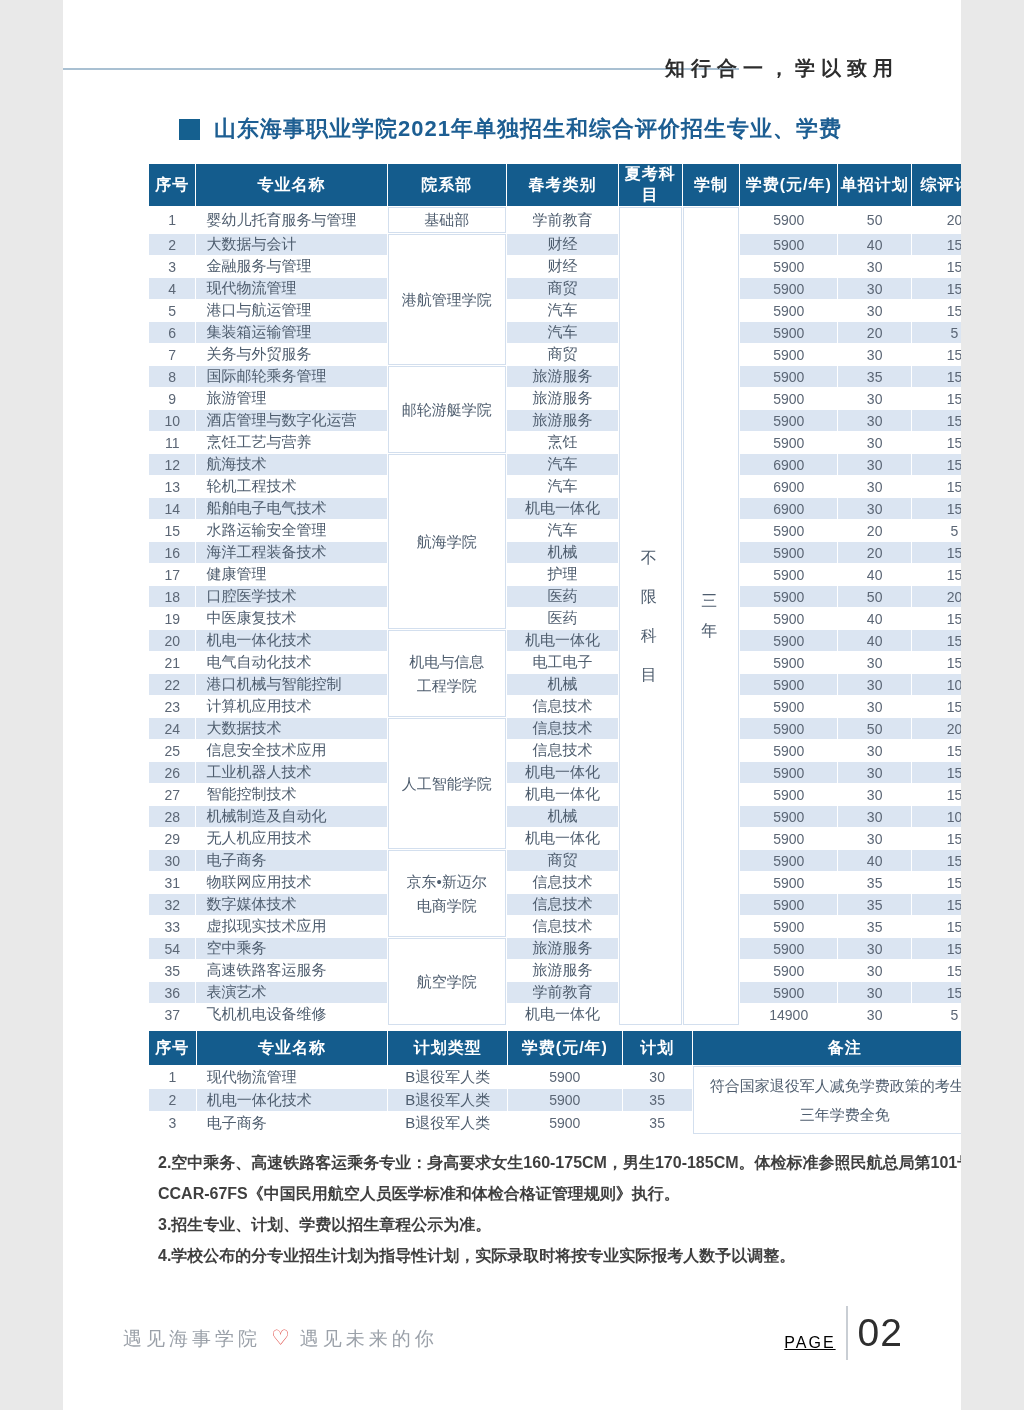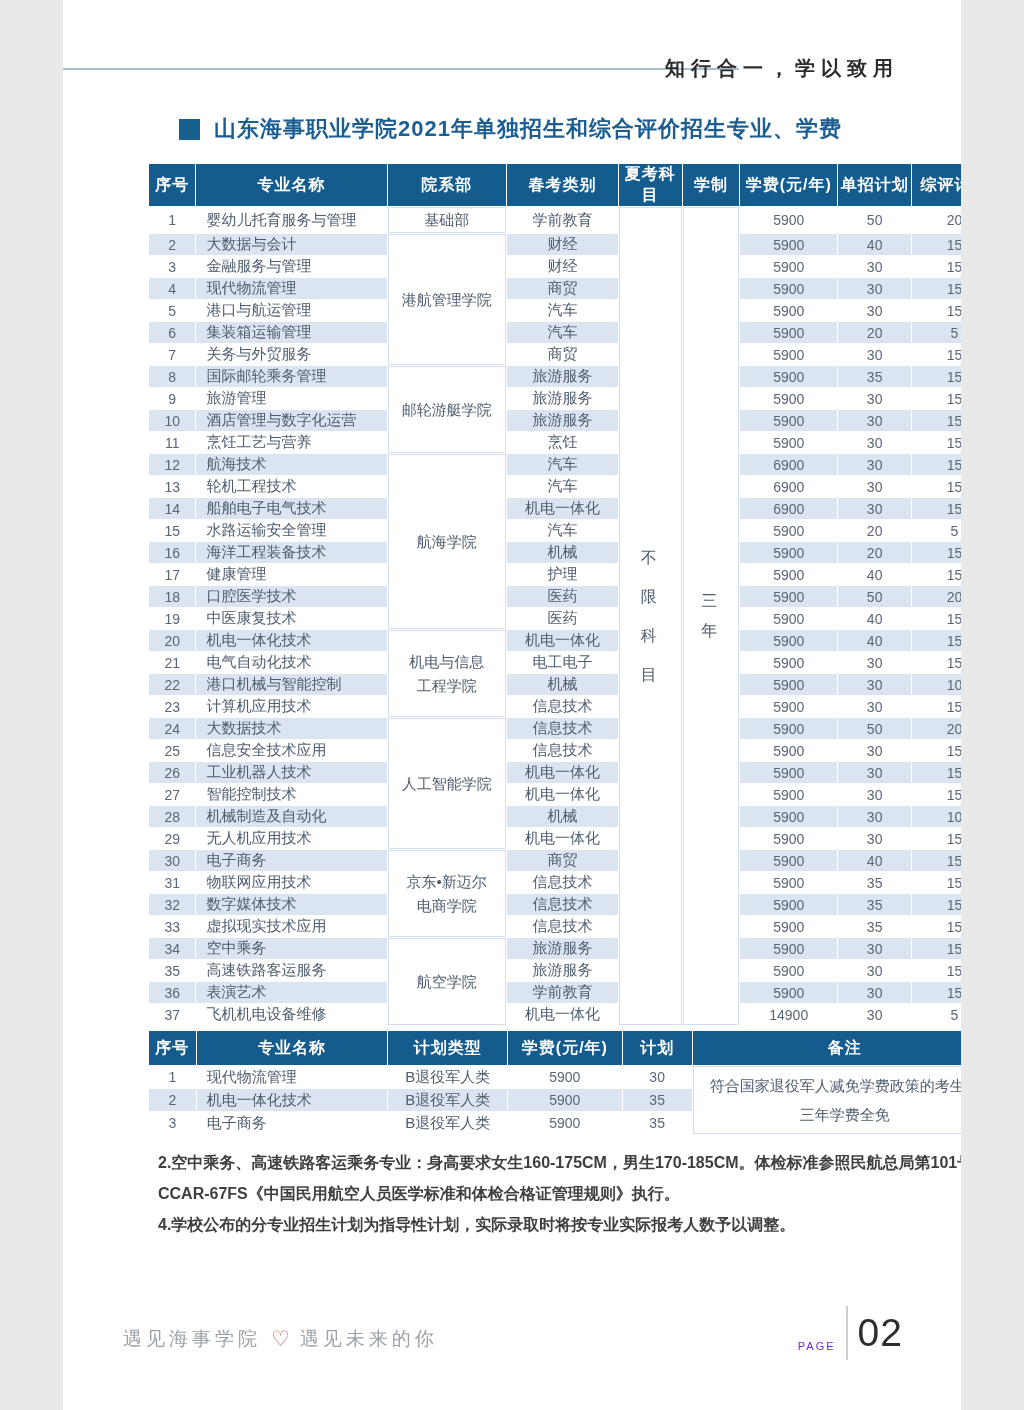--- a/index.html
+++ b/index.html
@@ -35,25 +35,25 @@
   td.remark{line-height:1.95;font-size:15px;}
   .num{font-size:14px;color:#5b6675;}
 
   
   .notes{position:absolute;left:95px;top:1147px;width:858px;font-size:16px;font-weight:600;
          color:#3f3f3f;line-height:31px;}
   .notes p{margin:0;}
 
   
   .footer-left{position:absolute;left:60px;top:1326px;font-size:19px;color:#9ba1a9;
-               letter-spacing:4px;display:flex;align-items:center;}
+               letter-spacing:4px;display:flex;align-items:flex-start;}
   .heart{color:#e0524d;font-size:21px;margin:0 10px;letter-spacing:0;}
   .footer-right{position:absolute;right:58px;top:1306px;display:flex;align-items:center;}
-  .page-label{font-size:11px;color:#6d28d9;letter-spacing:2px;align-self:flex-end;
-              margin-bottom:8px;}
+  .page-label{font-size:16px;color:#000000;letter-spacing:2px;align-self:flex-end;
+              margin-bottom:8px;text-decoration:underline;}
   .page-divider{width:2px;height:54px;background:#c9ced4;margin:0 10px;}
   .page-number{font-size:39px;font-weight:400;color:#2e2e2e;letter-spacing:1px;}
 </style>
 </head>
 <body>
 
 <div class="page">
 
   <div class="top-line"></div>
   <div class="motto">知行合一，学以致用</div>
@@ -362,21 +362,21 @@
         </tr>
         <tr>
           <td class="num">33</td>
           <td class="left">虚拟现实技术应用</td>
           <td>信息技术</td>
           <td class="num">5900</td>
           <td class="num">35</td>
           <td class="num">15</td>
         </tr>
         <tr class="stripe">
-          <td class="num">34</td>
+          <td class="num">54</td>
           <td class="left">空中乘务</td>
           <td class="merged dept" rowspan="4">航空学院</td>
           <td>旅游服务</td>
           <td class="num">5900</td>
           <td class="num">30</td>
           <td class="num">15</td>
         </tr>
         <tr>
           <td class="num">35</td>
           <td class="left">高速铁路客运服务</td>
@@ -447,20 +447,21 @@
           <td class="left">电子商务</td>
           <td>B退役军人类</td>
           <td class="num">5900</td>
           <td class="num">35</td>
         </tr>
       </tbody>
   </table>
 
   <div class="notes">
       <p>2.空中乘务、高速铁路客运乘务专业：身高要求女生160-175CM，男生170-185CM。体检标准参照民航总局第101号令CCAR-67FS《中国民用航空人员医学标准和体检合格证管理规则》执行。</p>
+      <p>3.招生专业、计划、学费以招生章程公示为准。</p>
       <p>4.学校公布的分专业招生计划为指导性计划，实际录取时将按专业实际报考人数予以调整。</p>
     </div>
 
   <div class="footer-left">
     <span>遇见海事学院</span>
     <span class="heart">♡</span>
     <span>遇见未来的你</span>
   </div>
 
   <div class="footer-right">

